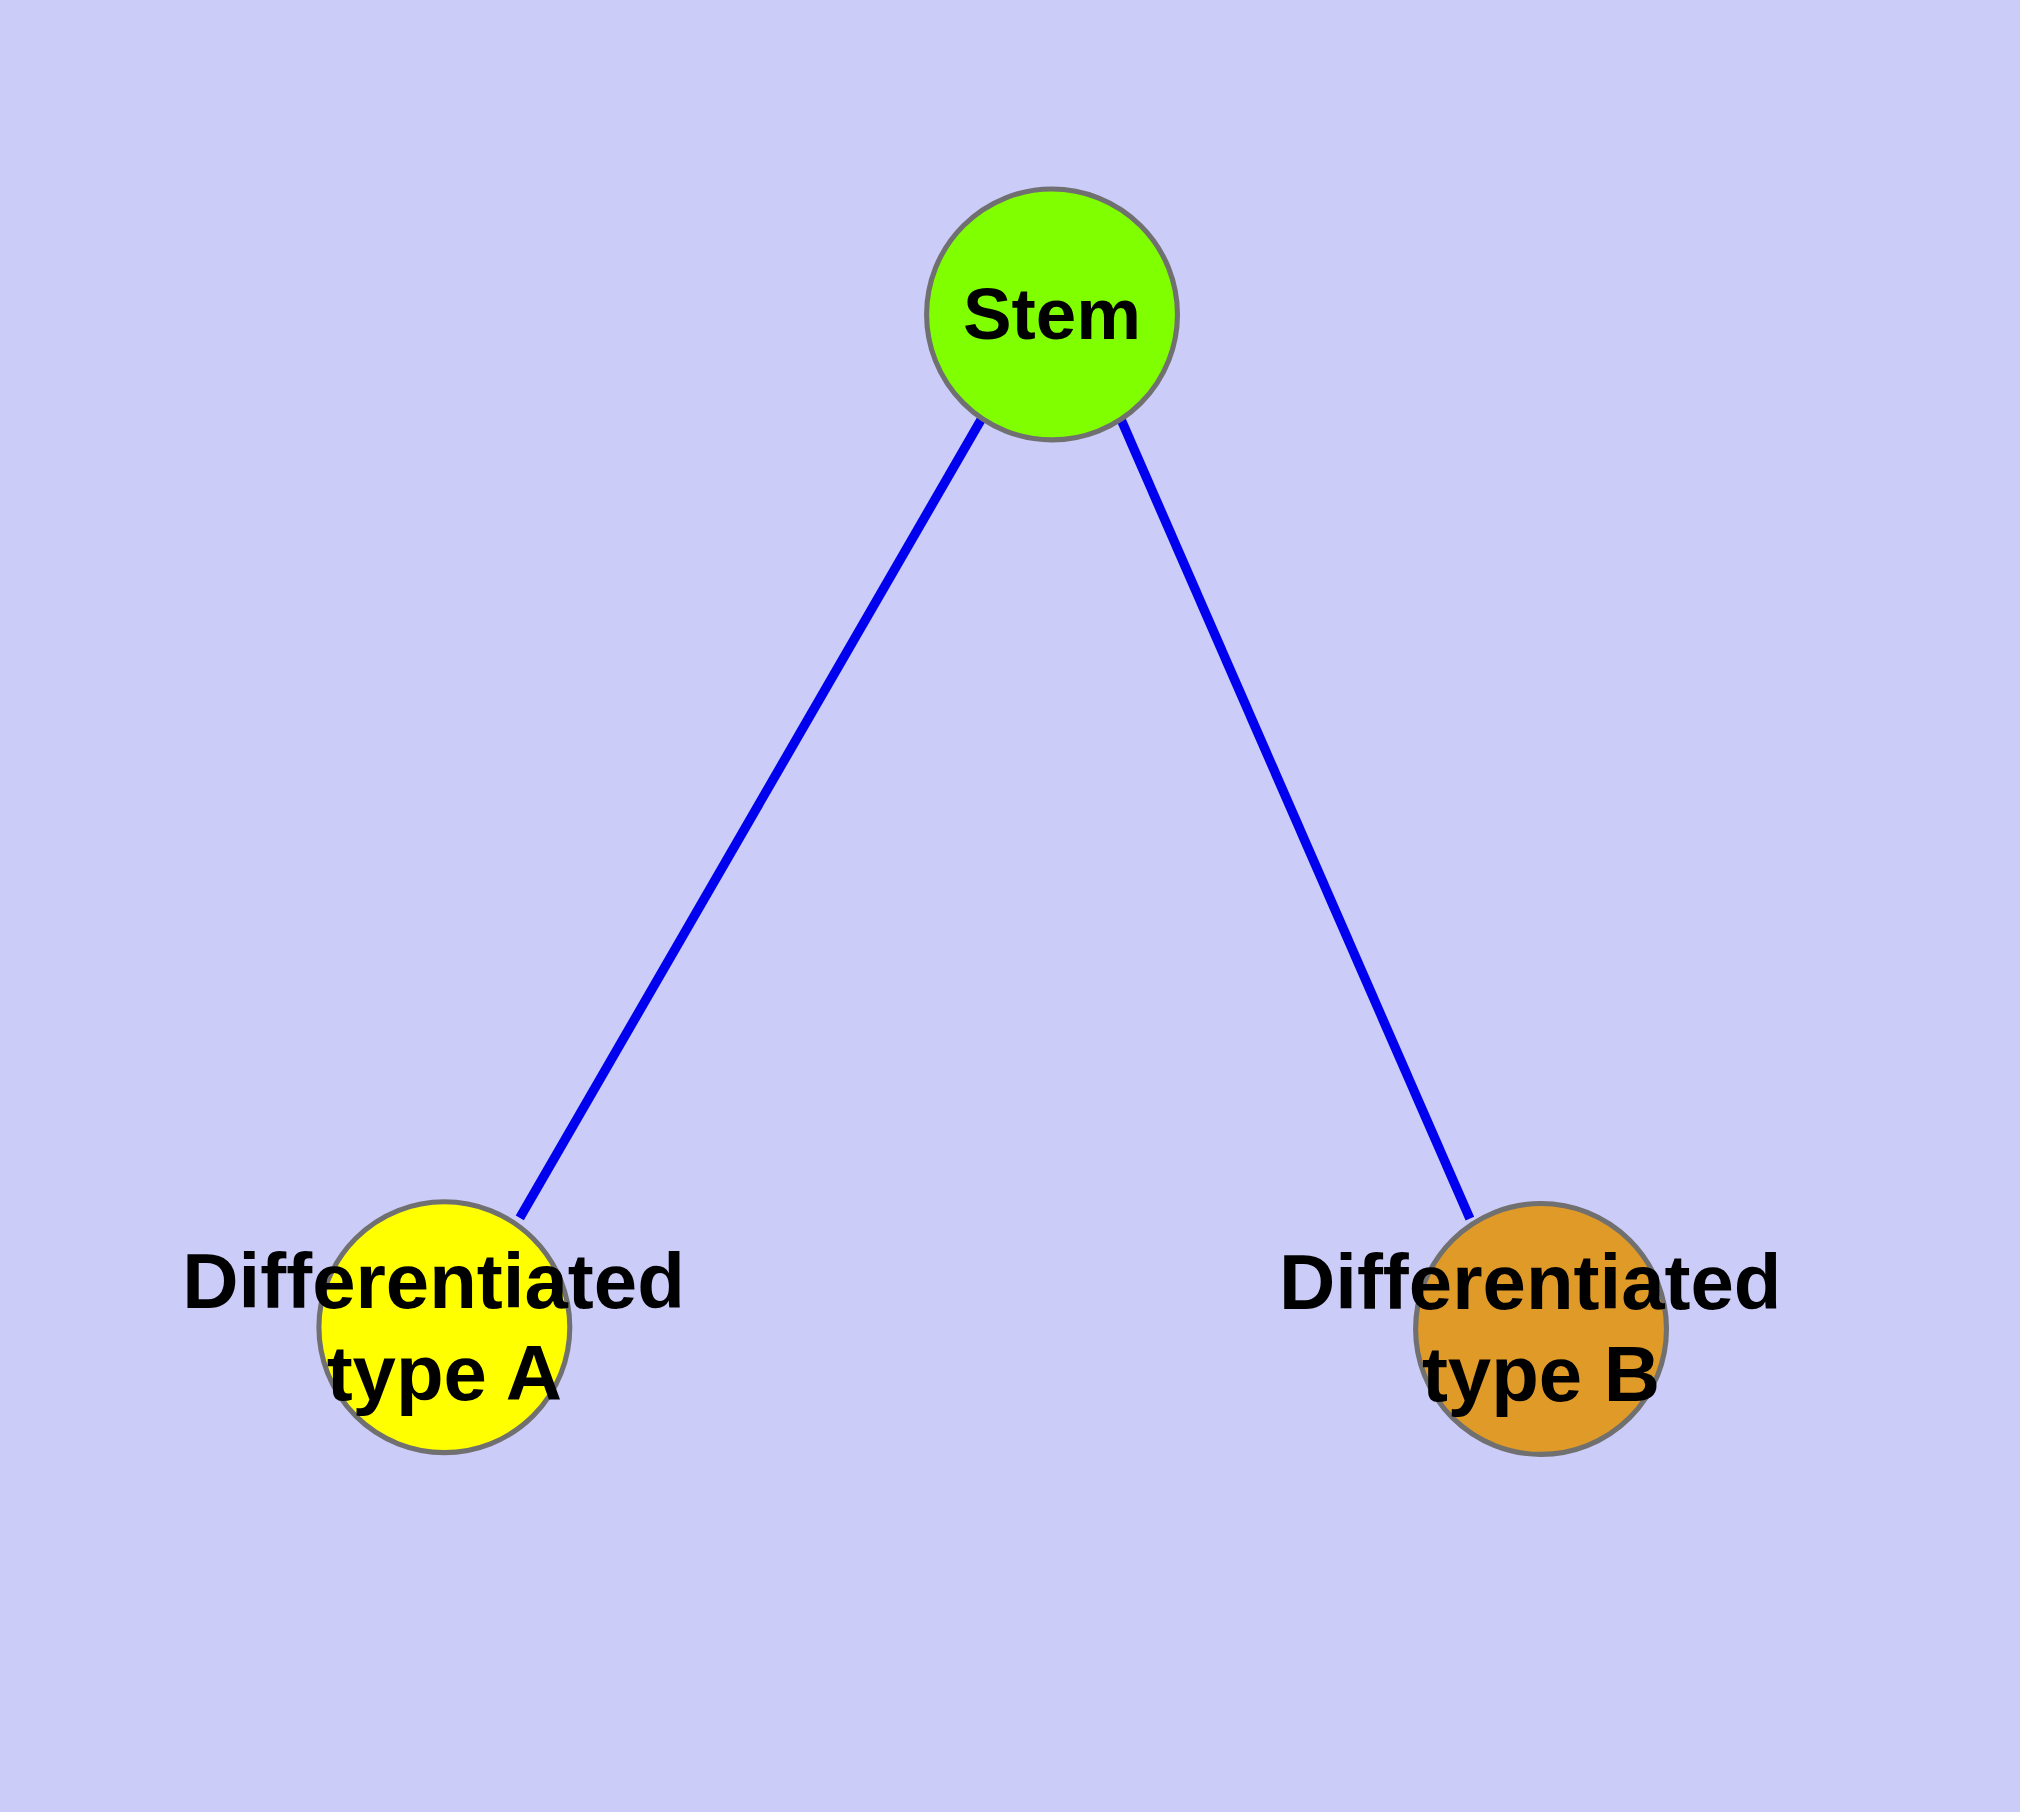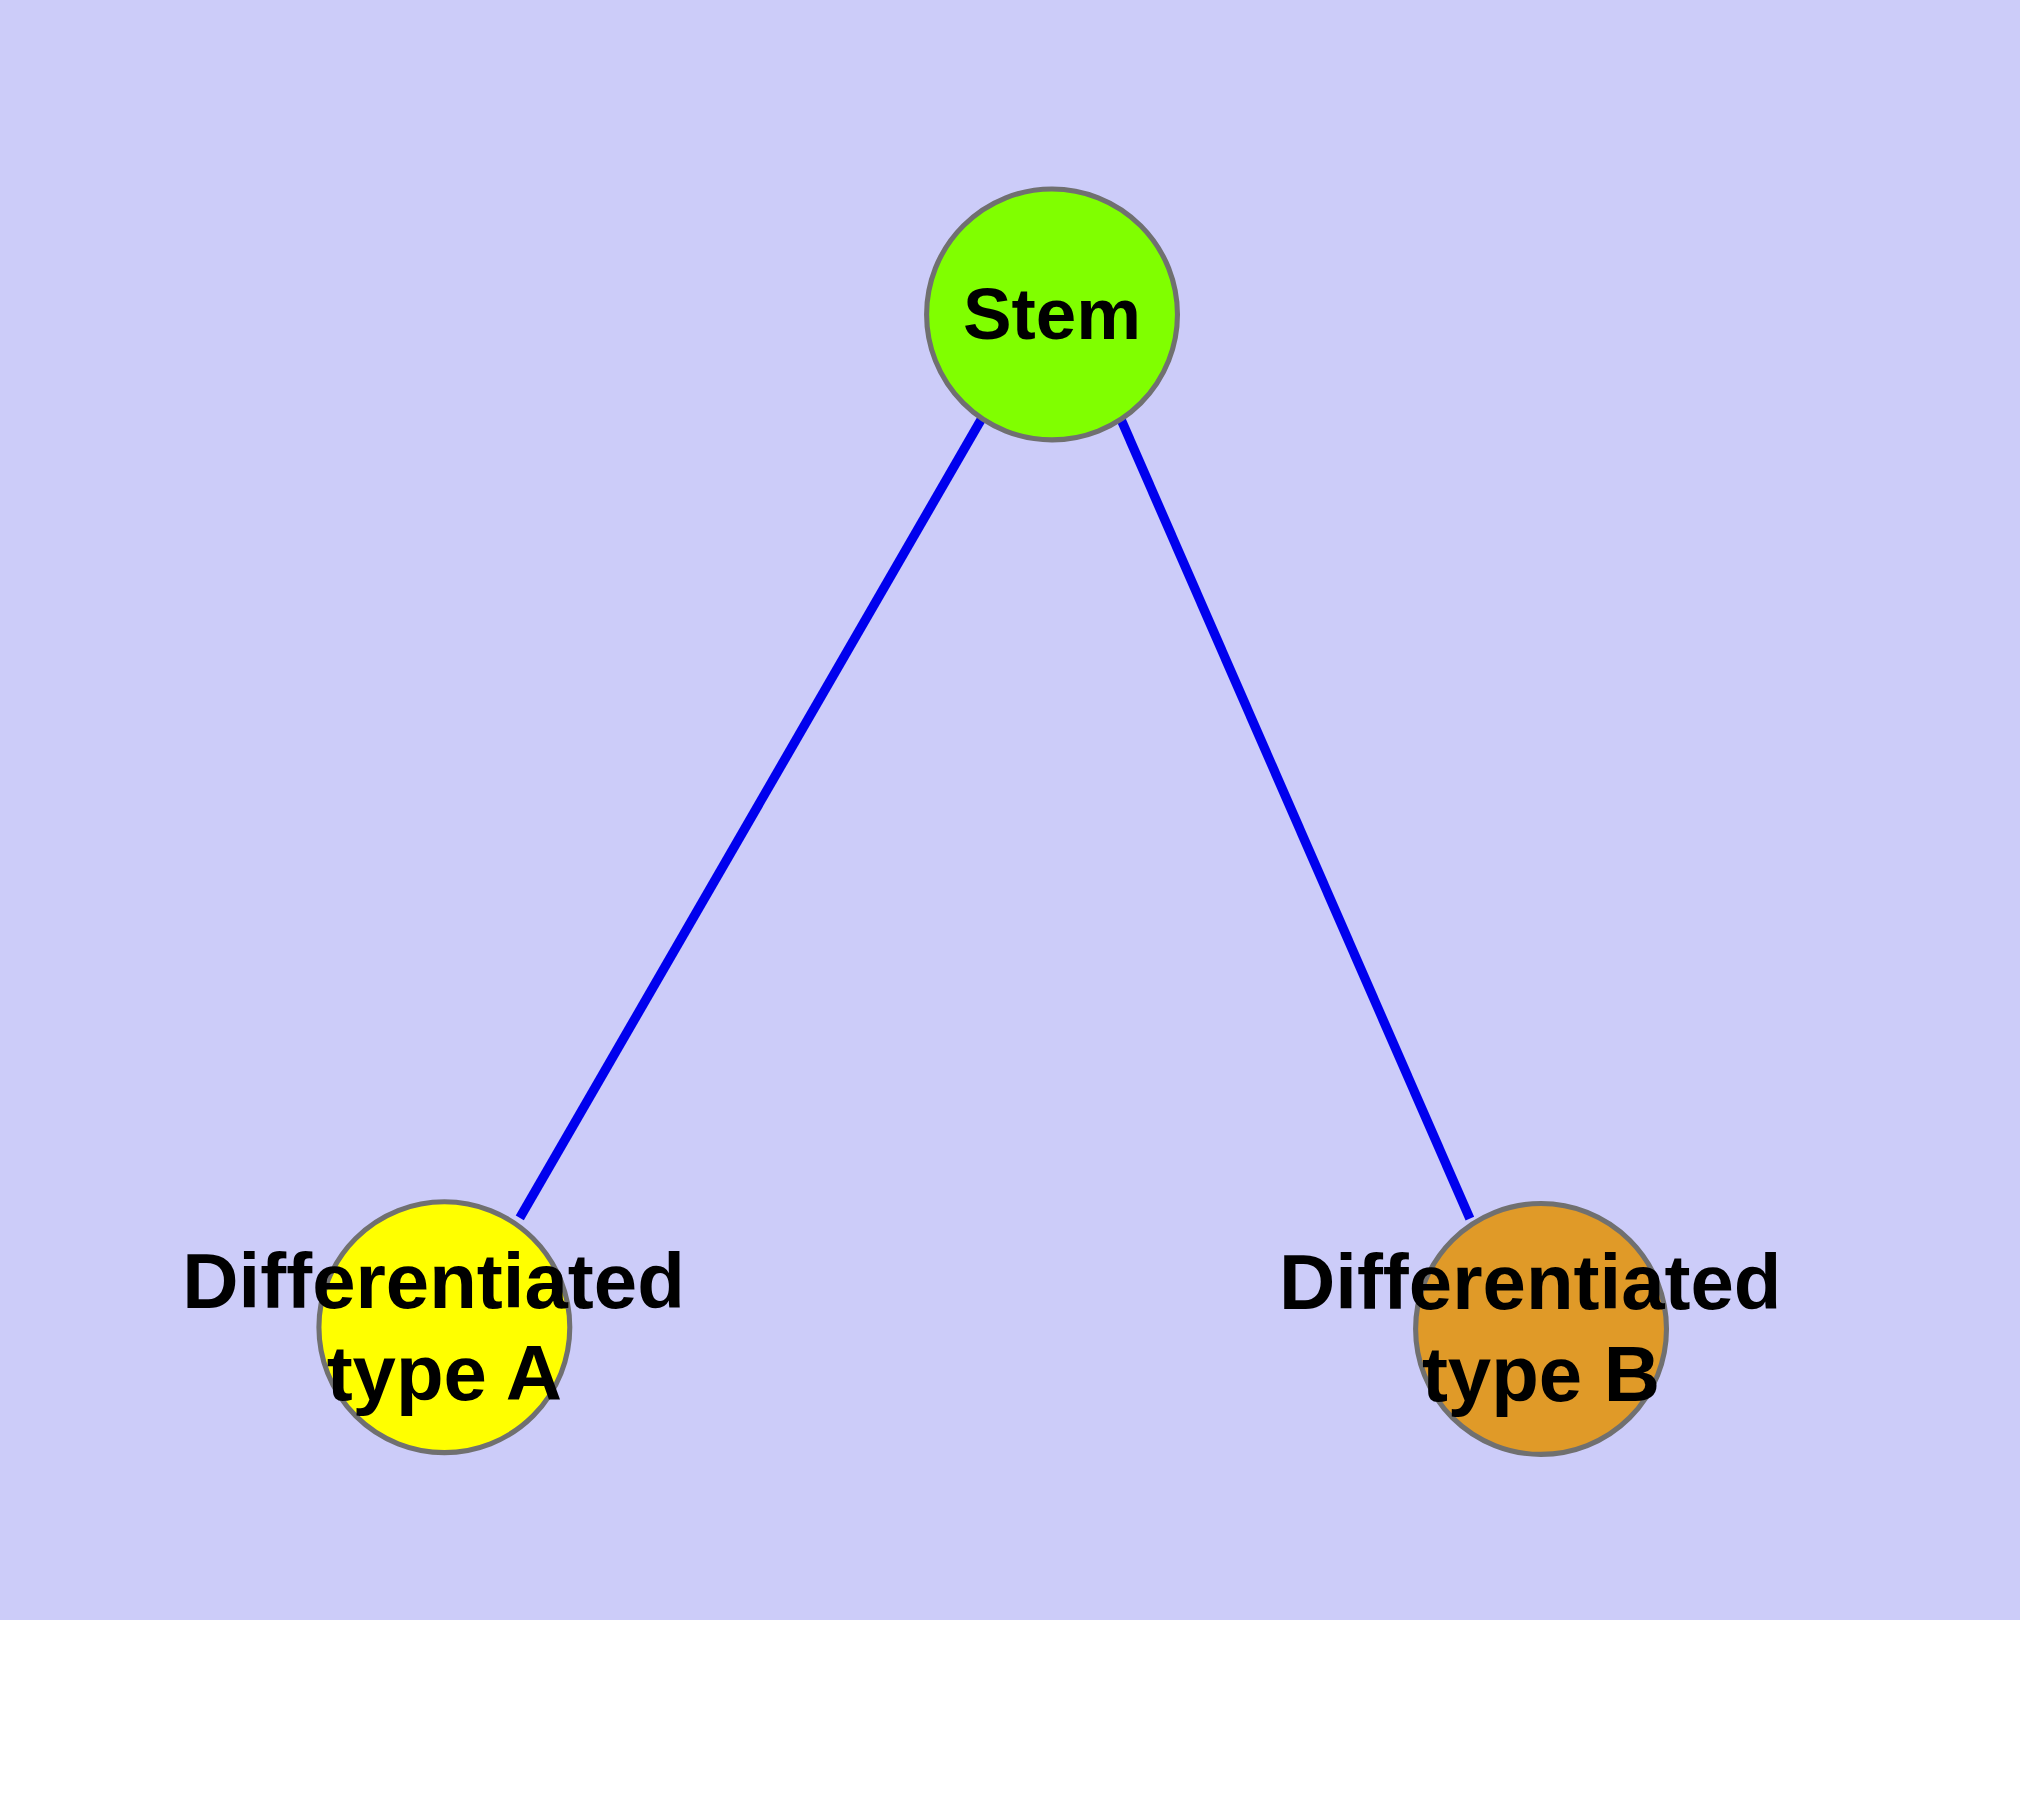--- a/index.html
+++ b/index.html
@@ -41,21 +41,21 @@
   }
   .graph-edge {
     stroke-width: 11;
     stroke-linecap: butt;
     fill: none;
   }
 </style>
 </head>
 <body>
 
-<div id="canvas" style="width: 2021px; height: 1620px;">
+<div id="canvas" style="width: 2021px; height: 1812px;">
 
   <div id="bg-rect" style="background: rgb(204, 204, 249);"></div>
 
   <svg id="graph-svg" viewBox="0 0 2384 2138" xmlns="http://www.w3.org/2000/svg" style="width: 2021px; height: 1812px;">
 
     <g>
       <line class="graph-edge" x1="1158" y1="494" x2="613" y2="1437" stroke="#0000ee"></line>
       <line class="graph-edge" x1="1322" y1="494" x2="1734" y2="1438" stroke="#0000ee"></line>
     </g>
 

